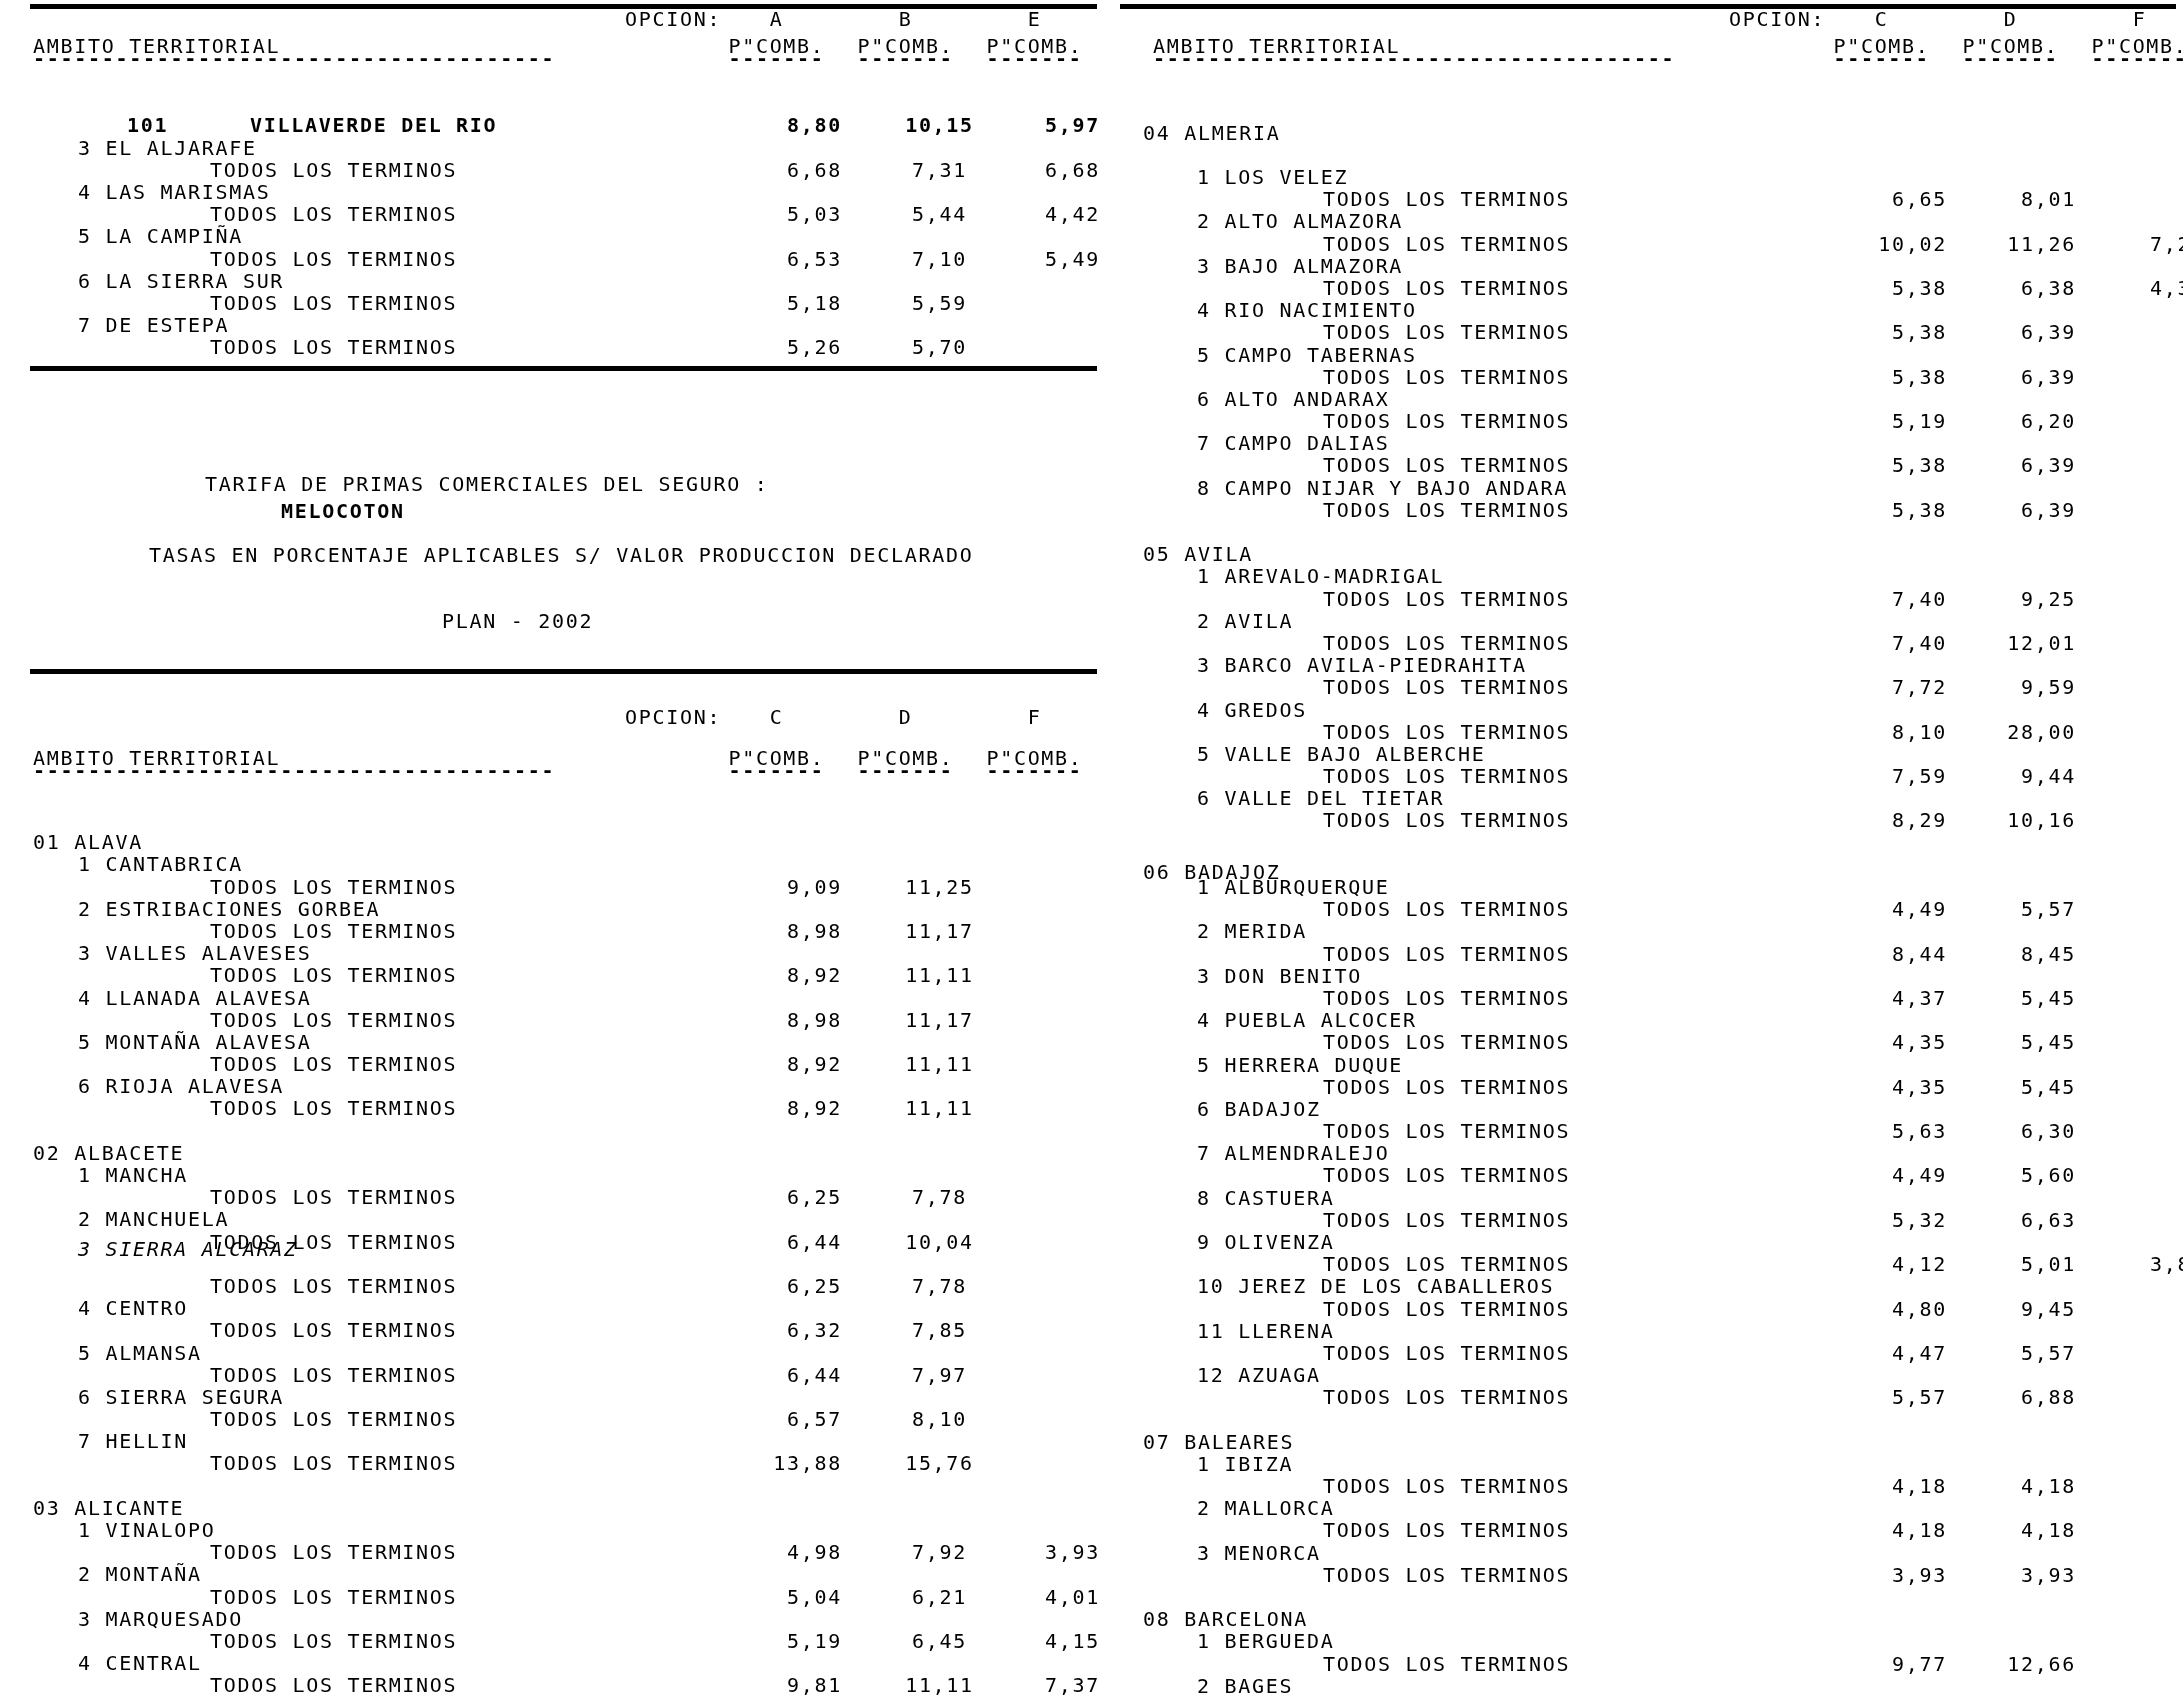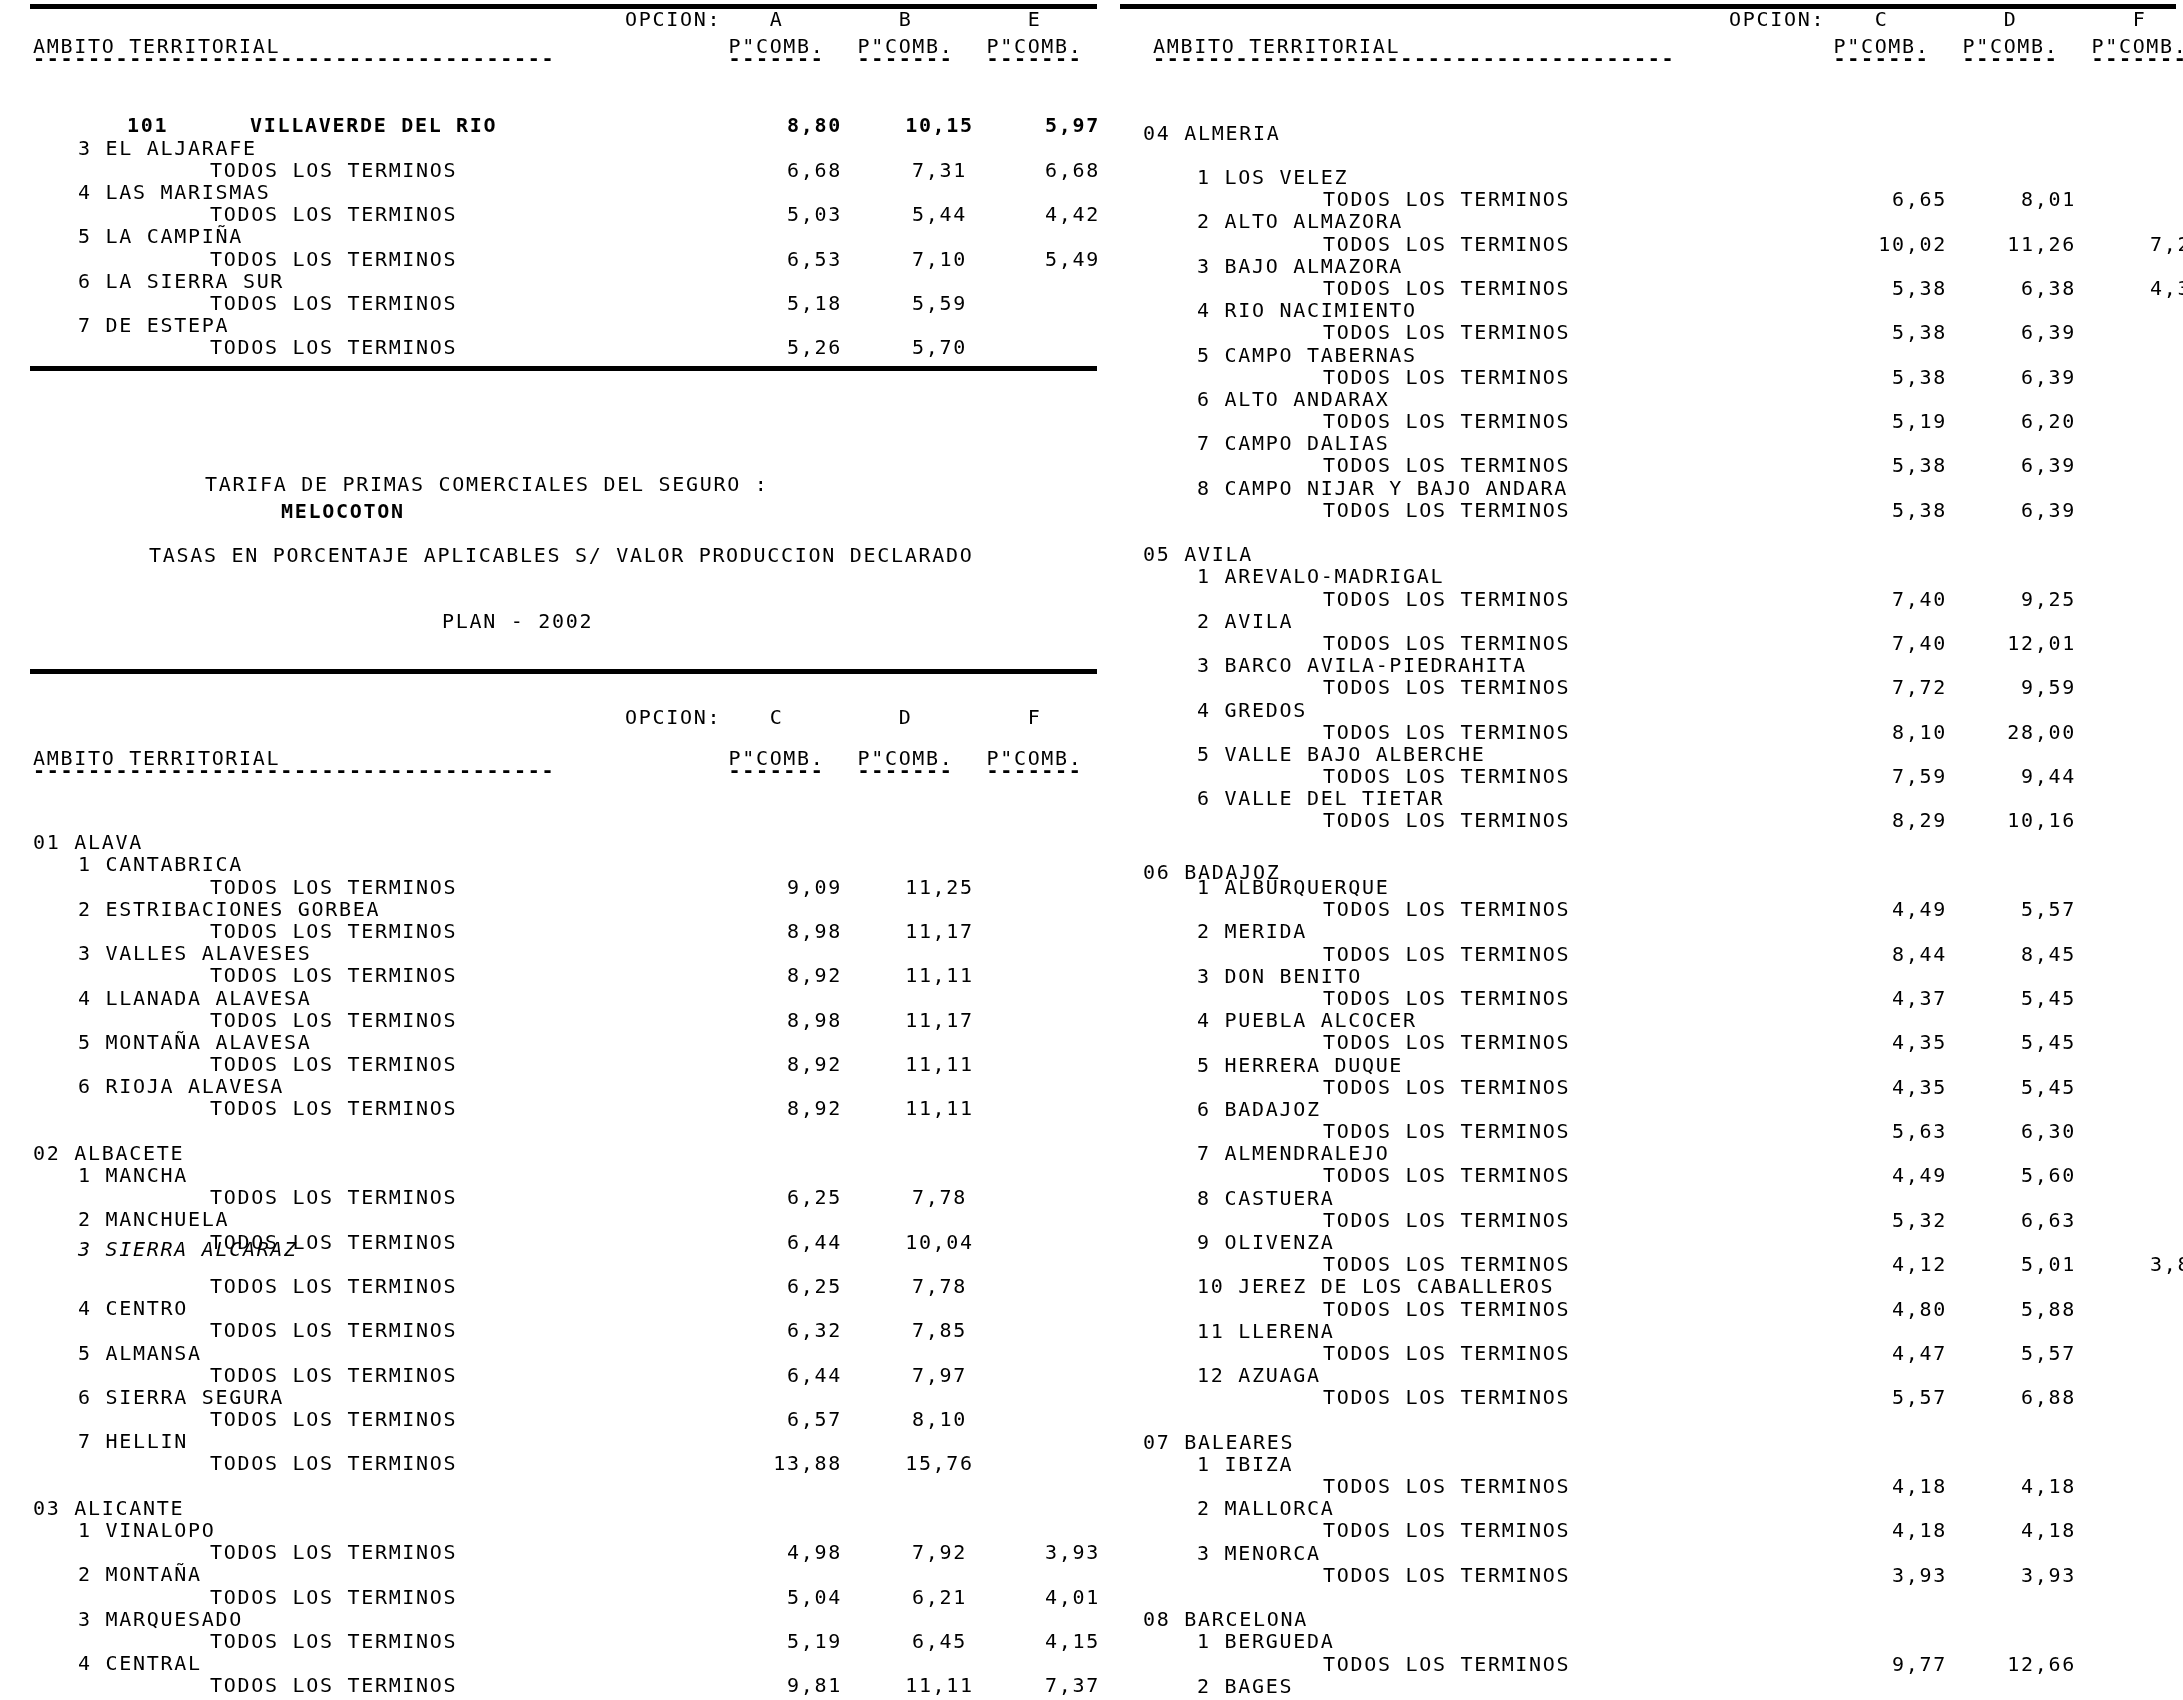--- a/index.html
+++ b/index.html
@@ -596,21 +596,21 @@
           <span class="txt rv1">4,12</span>
           <span class="txt rv2">5,01</span>
           <span class="txt rv3">3,85</span>
         </div>
         <div class="row" style="top: 1273px;">
           <span class="txt r-zone">10 JEREZ DE LOS CABALLEROS</span>
         </div>
         <div class="row" style="top: 1296px;">
           <span class="txt r-term">TODOS LOS TERMINOS</span>
           <span class="txt rv1">4,80</span>
-          <span class="txt rv2">5,88</span>
+          <span class="txt rv2">9,45</span>
         </div>
         <div class="row" style="top: 1318px;">
           <span class="txt r-zone">11 LLERENA</span>
         </div>
         <div class="row" style="top: 1340px;">
           <span class="txt r-term">TODOS LOS TERMINOS</span>
           <span class="txt rv1">4,47</span>
           <span class="txt rv2">5,57</span>
         </div>
         <div class="row" style="top: 1362px;">

